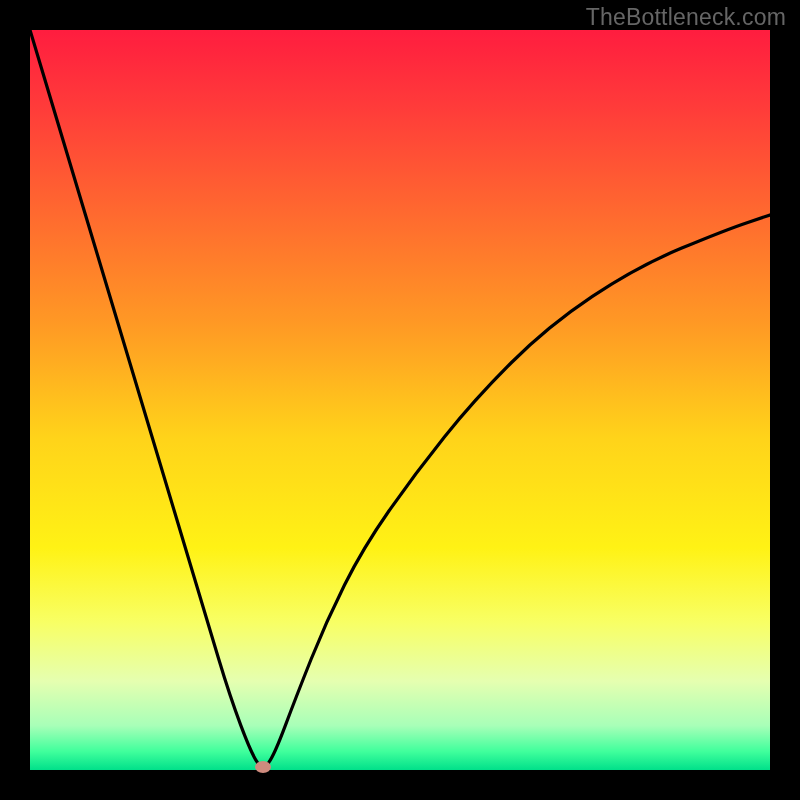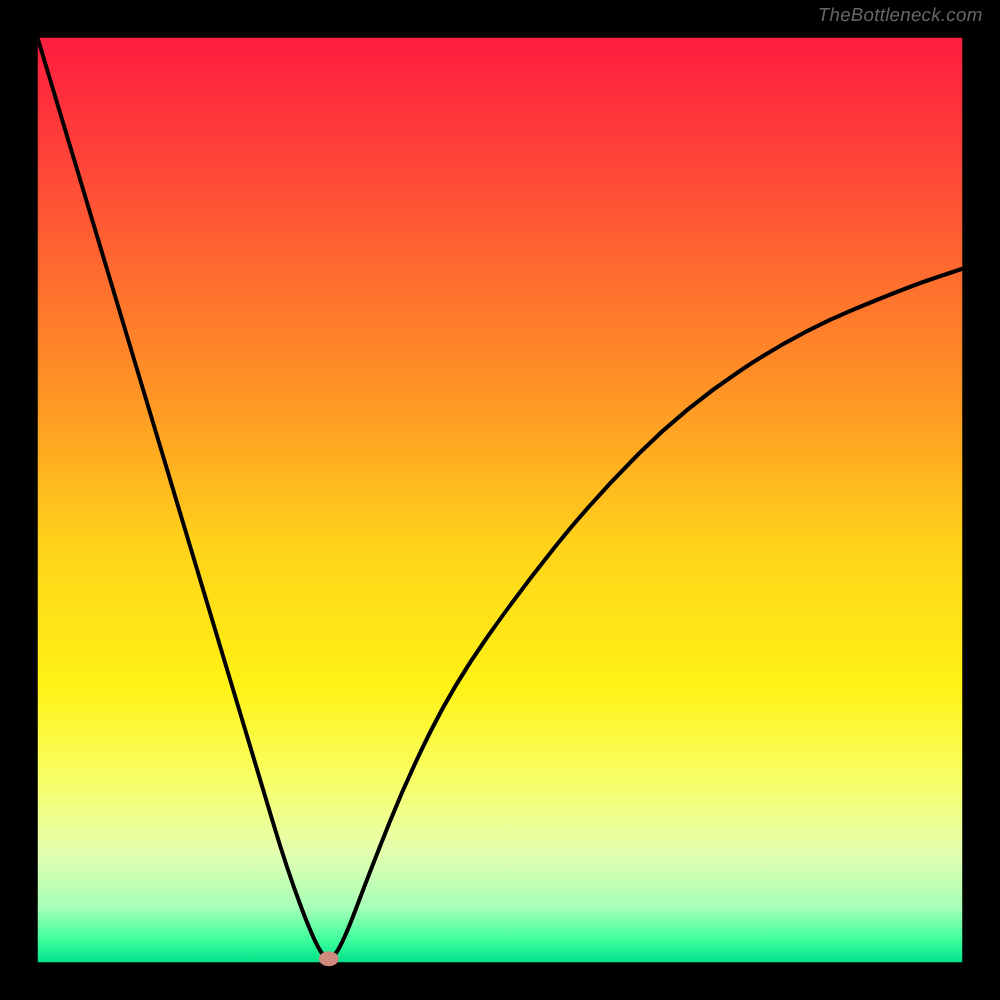--- a/index.html
+++ b/index.html
@@ -9,25 +9,24 @@
     background: #000;
     font-family: Arial, Helvetica, sans-serif;
     position: relative;
     overflow: hidden;
   }
   .watermark {
     position: absolute;
     top: 4px;
     right: 14px;
     color: #666;
-    font-size: 15px;
+    font-size: 23px;
     font-weight: 500;
     letter-spacing: 0.2px;
     z-index: 5;
-    font-style: italic;
   }
   .plot-frame {
     position: absolute;
     left: 30px;
     top: 30px;
     width: 740px;
     height: 740px;
     background: #000;
   }
   .gradient-bg {

